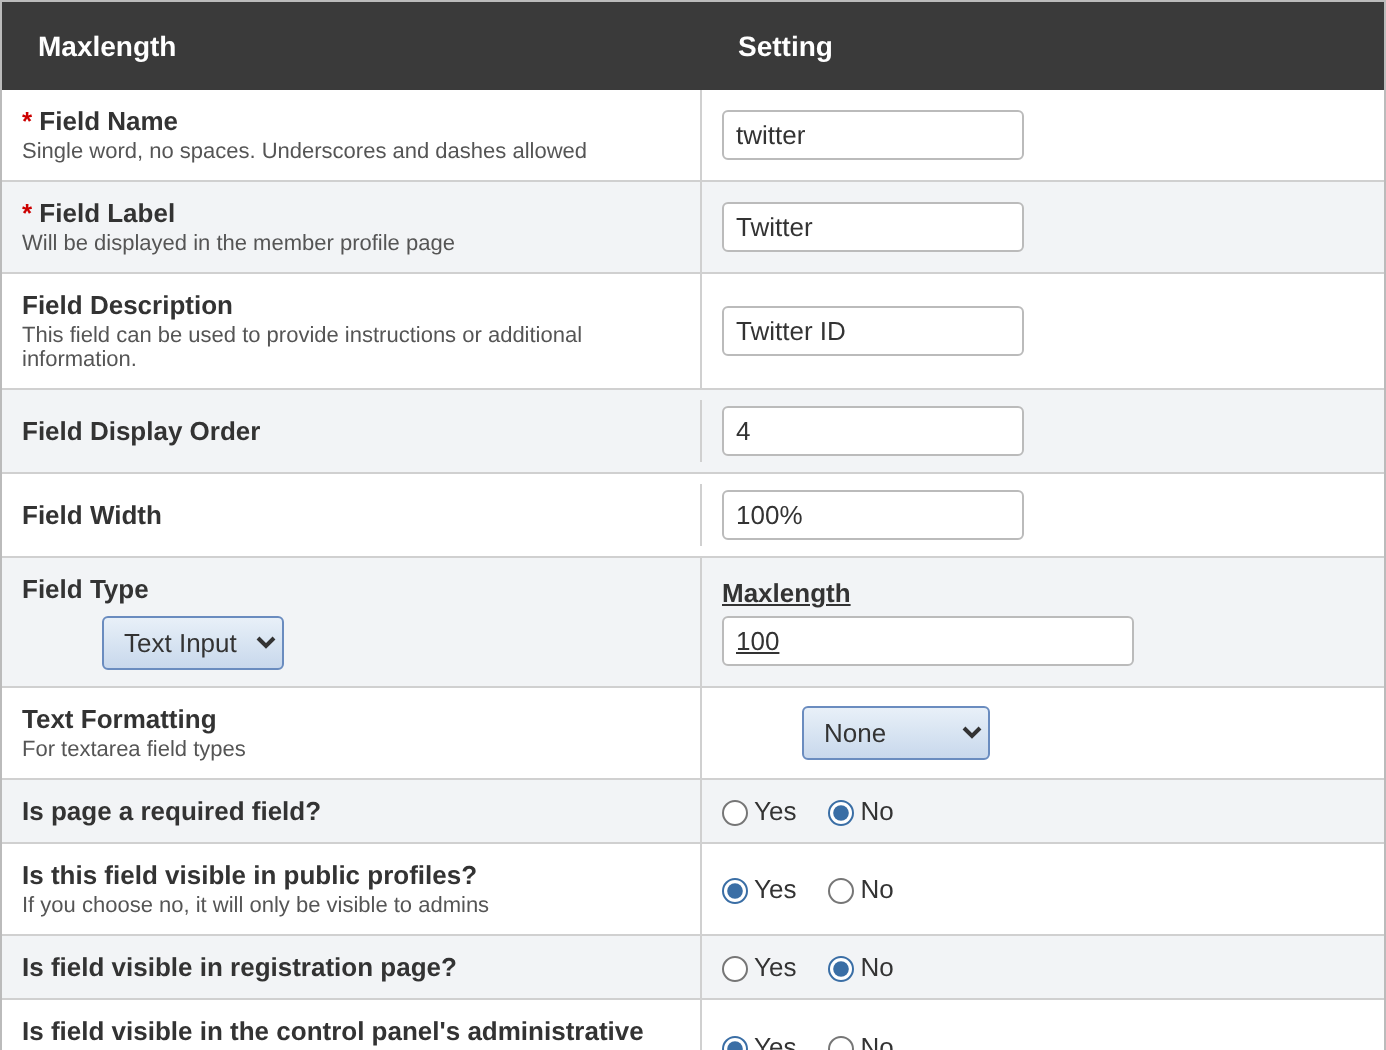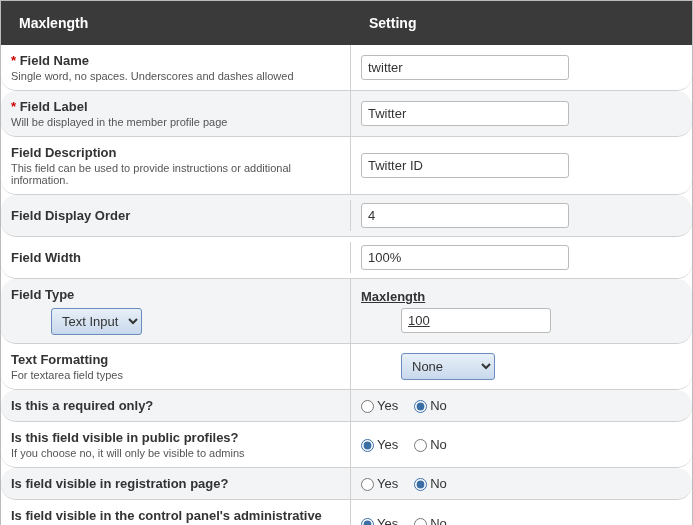--- a/index.html
+++ b/index.html
@@ -33,21 +33,20 @@
     .header-setting {
       flex: 1;
       padding: 6px 8px;
     }
 
     .row {
       display: flex;
       border-bottom: 1px solid #d0d0d0;
       align-items: center;
       background: #f2f4f6;
-      border-radius: 15px;
     }
 
     .row:nth-child(even) {
       background: #ffffff;
     }
 
     .pref-col {
       flex: 0 0 350px;
       padding: 8px 10px;
       border-right: 1px solid #d0d0d0;
@@ -68,21 +67,21 @@
       color: #c00;
       font-weight: bold;
     }
 
     .setting-col {
       flex: 1;
       padding: 8px 10px;
     }
 
     input[type="text"] {
-      width: 208px;
+      width: 151px;
       padding: 4px 6px;
       border: 1px solid #bbb;
       border-radius: 3px;
       font-size: 13px;
       background: #fff;
       color: #333;
     }
 
     .field-type-row .setting-col {
       display: flex;
@@ -95,22 +94,21 @@
       display: flex;
       flex-direction: column;
     }
 
     .maxlength-label {
       font-weight: bold;
       margin-bottom: 4px;
     }
 
     .maxlength-group input[type="text"] {
-      width: 150px;
-      margin-left: 40px;
+      width: 206px;
     }
 
     select {
       padding: 4px 6px;
       border: 1px solid #6a8cbf;
       border-radius: 3px;
       font-size: 13px;
       background: linear-gradient(to bottom, #e8f0f8, #c8d8ec);
       color: #333;
       cursor: pointer;
@@ -237,21 +235,21 @@
           <option value="none">None</option>
           <option value="html">HTML</option>
           <option value="markdown">Markdown</option>
         </select>
       </div>
     </div>
   </div>
 
   <div class="row">
     <div class="pref-col">
-      <div class="pref-label">Is this a required only?</div>
+      <div class="pref-label">Is page a required field?</div>
     </div>
     <div class="setting-col">
       <div class="radio-group">
         <label>
           <input type="radio" name="required_field" value="yes" style="">
           <span>Yes</span>
         </label>
         <label>
           <input type="radio" name="required_field" value="no" checked="" style="">
           <span>No</span>

